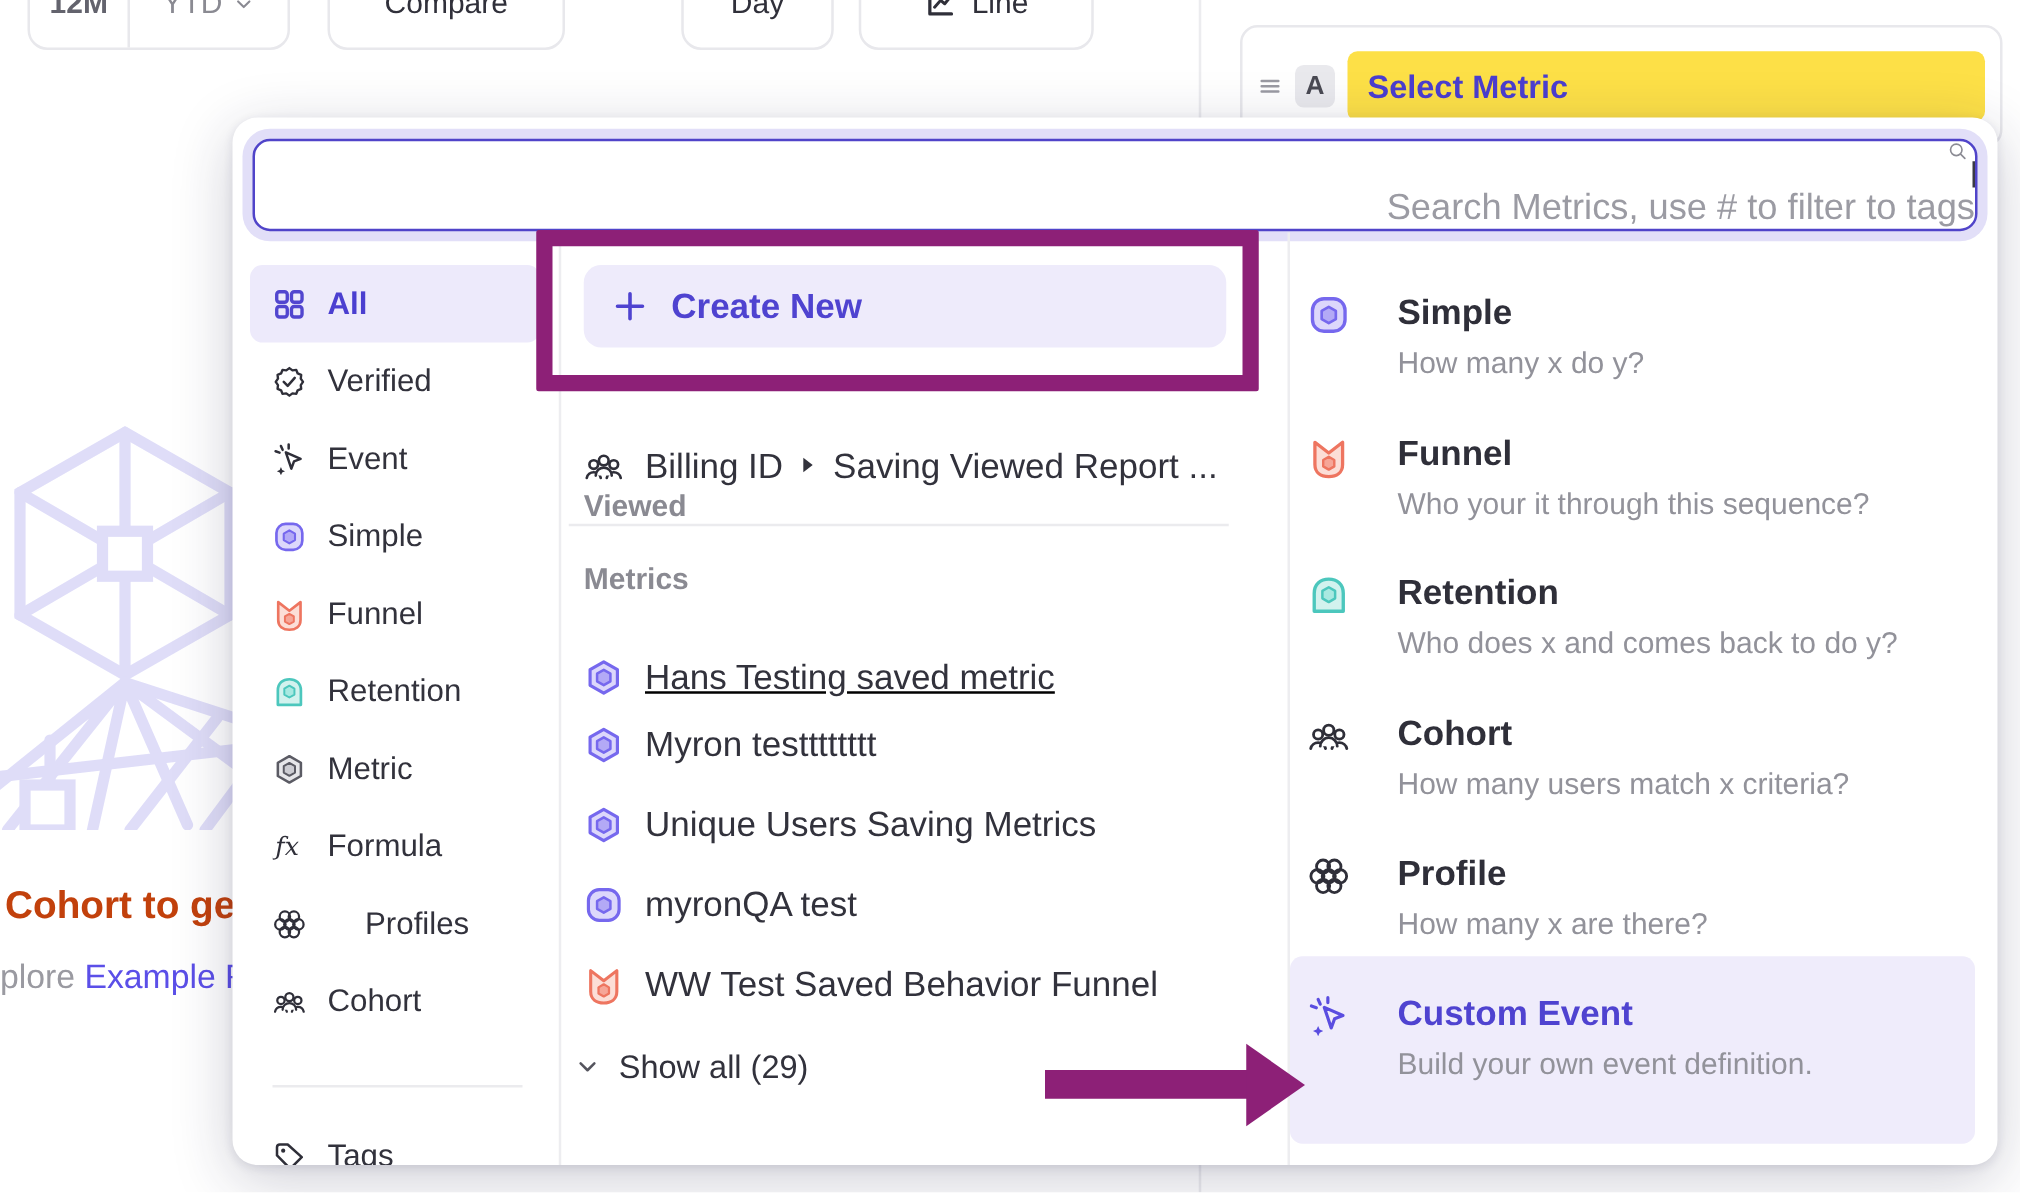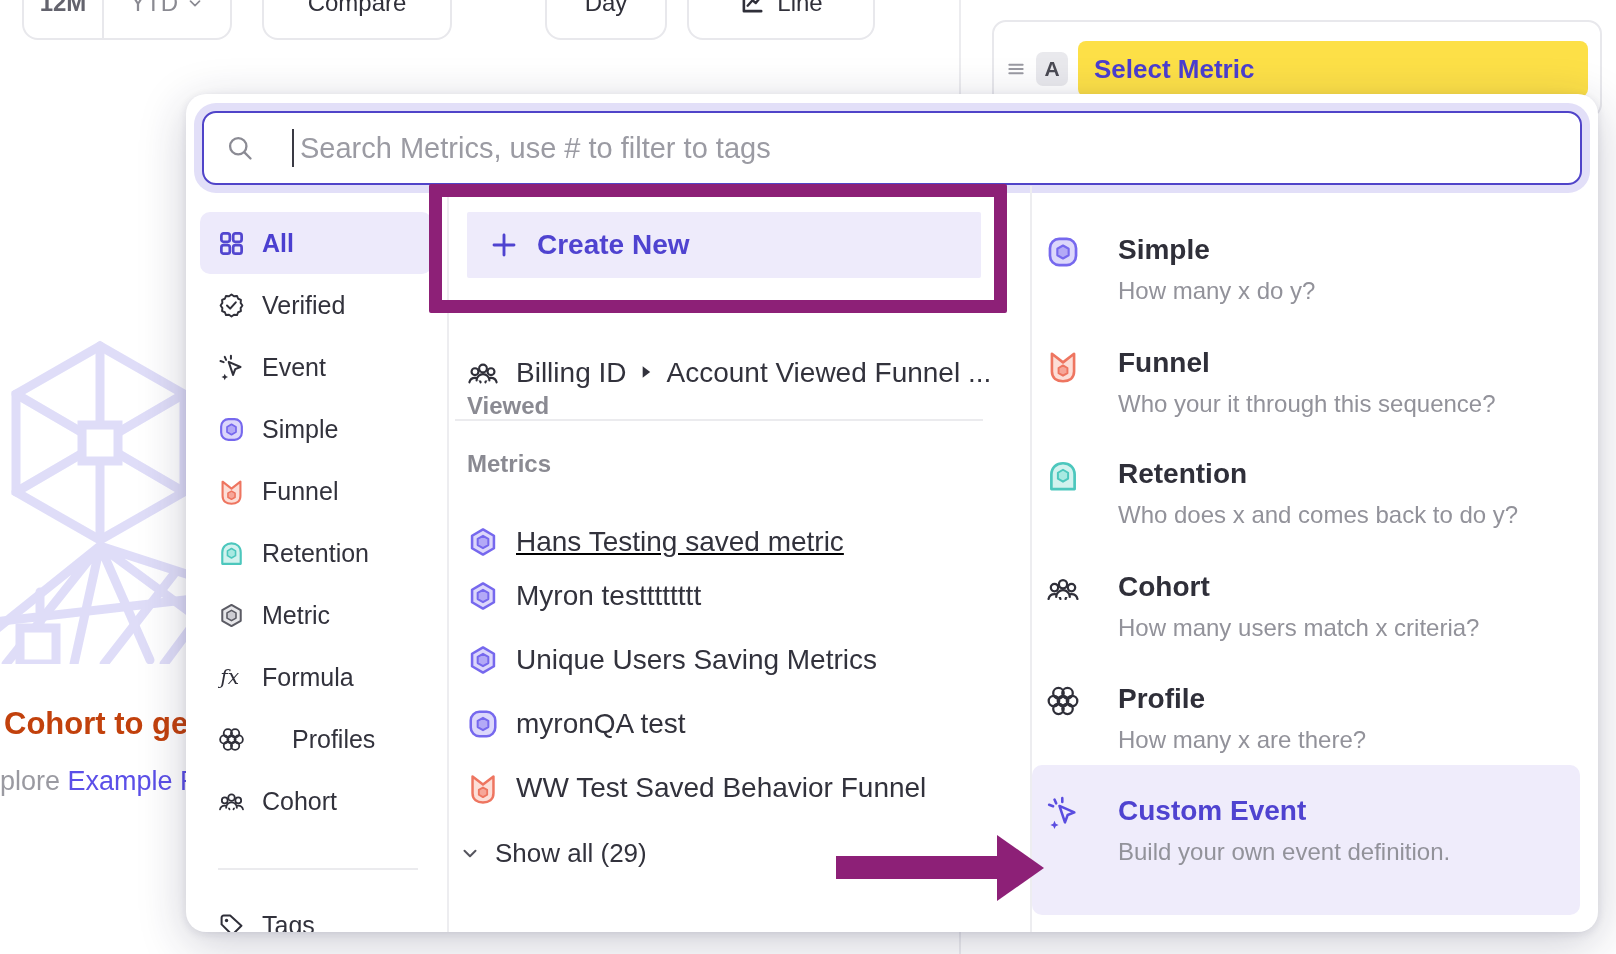--- a/index.html
+++ b/index.html
@@ -34,37 +34,37 @@
     color:#c2410c; white-space:nowrap; }
   .empty-sub { position:absolute; left:0; top:66px; font-size:27px; white-space:nowrap; color:#9a9aa1; }
   .empty-link { color:#5b4fe8; font-weight:500; }
 
   
   .modal { position:absolute; left:186px; top:94px; width:1412px; height:838px;
     background:#fff; border-radius:20px; box-shadow:0 12px 48px rgba(30,30,70,.22),
     0 2px 8px rgba(30,30,70,.10); z-index:5; overflow:hidden; }
   .search-box { position:absolute; left:16px; top:17px; width:1380px; height:74px;
     background:#fff; border:2.5px solid #5044c9; border-radius:14px;
-    box-shadow:0 0 0 8px #e2dff8; display:flex; align-items:center; }
+    box-shadow:0 0 0 8px #e2dff8; display:flex; align-items:flex-end;flex-direction:column; }
   .caret { width:2px; height:38px; background:#3a3a44; margin-left:38px; }
   .search-ph { margin-left:6px; font-size:29px; color:#9b9ba3; }
 
   .v-div { position:absolute; width:2px; background:#ededf0; top:92px; height:746px; }
 
   
   .side-row { position:absolute; left:14px; width:232px; height:62px; border-radius:10px;
     display:flex; align-items:center; gap:17px; padding-left:18px; cursor:pointer; }
   .side-row.sel { background:#edeafb; }
   .side-label { font-size:25px; font-weight:500; color:#32323c; }
   .side-row.sel .side-label { color:#4b3fd0; font-weight:600; }
   .side-div { position:absolute; left:32px; top:774px; width:200px; height:2px; background:#ebebee; }
 
   
   .create-btn { position:absolute; left:281px; top:118px; width:514px; height:66px;
-    background:#eeebfb; border-radius:2px; display:flex; align-items:center;
+    background:#eeebfb; border-radius:14px; display:flex; align-items:center;
     gap:18px; padding-left:22px; cursor:pointer; }
   .create-label { font-size:28px; font-weight:600; color:#4f43d0; }
   .sec-header { position:absolute; left:281px; font-size:24px; font-weight:600; color:#8a8a92; }
   .mid-row { position:absolute; left:281px; height:62px; display:flex; align-items:center;
     gap:17px; cursor:pointer; }
   .mid-label { font-size:28px; font-weight:500; color:#32323c; white-space:nowrap; }
   .mid-div { position:absolute; left:269px; top:325px; width:528px; height:2px; background:#ebebee; }
   .bc-sep { display:inline-flex; margin:0 10px; color:#32323c; font-size:22px; }
   .showall { position:absolute; left:273px; top:734px; height:50px; display:flex;
     align-items:center; gap:14px; cursor:pointer; }
@@ -324,21 +324,21 @@
     <div class="sec-header" style="top:298px;">Viewed</div>
 
     <div class="mid-row" style="top:248px;top:248px;">
       <svg width="32" height="32" style="color:#2f2f39">
           <use href="#i-cohort"></use>
         </svg>
       <span class="mid-label"><span>Billing ID</span><span class="bc-sep">
             <svg width="20" height="20" style="color:#32323c">
               <use href="#i-caret-right"></use>
             </svg>
-          </span><span>Account Viewed Funnel ...</span></span>
+          </span><span>Saving Viewed Report ...</span></span>
     </div>
 
     <div class="mid-div"></div>
 
     <div class="sec-header" style="top:356px;">Metrics</div>
 
     <div class="mid-row" style="top:417px;text-decoration:underline;">
       <svg width="32" height="32">
           <use href="#i-metric-purple"></use>
         </svg>

